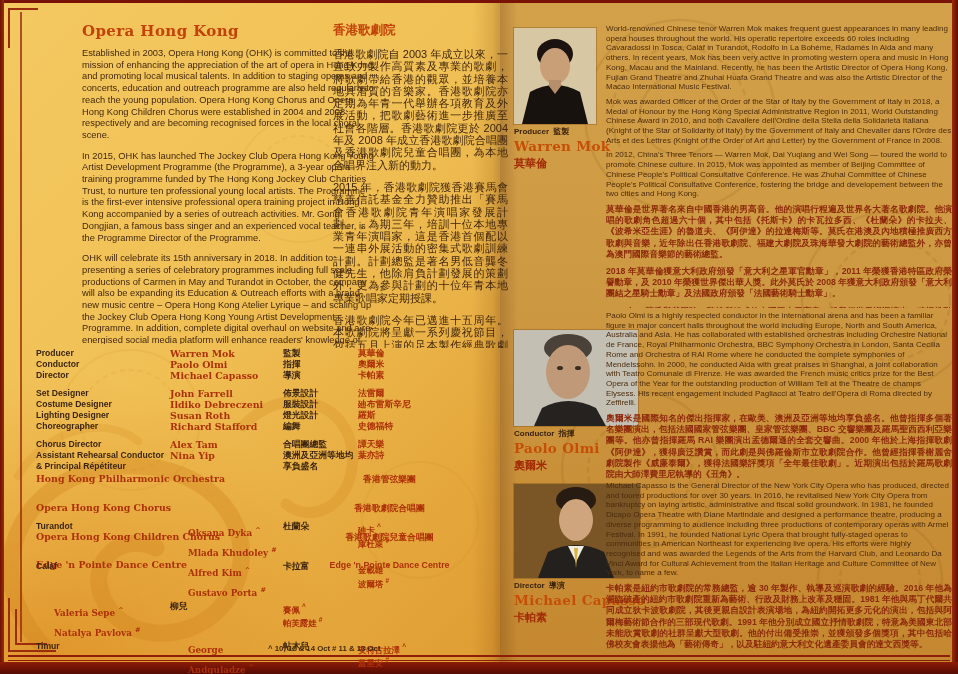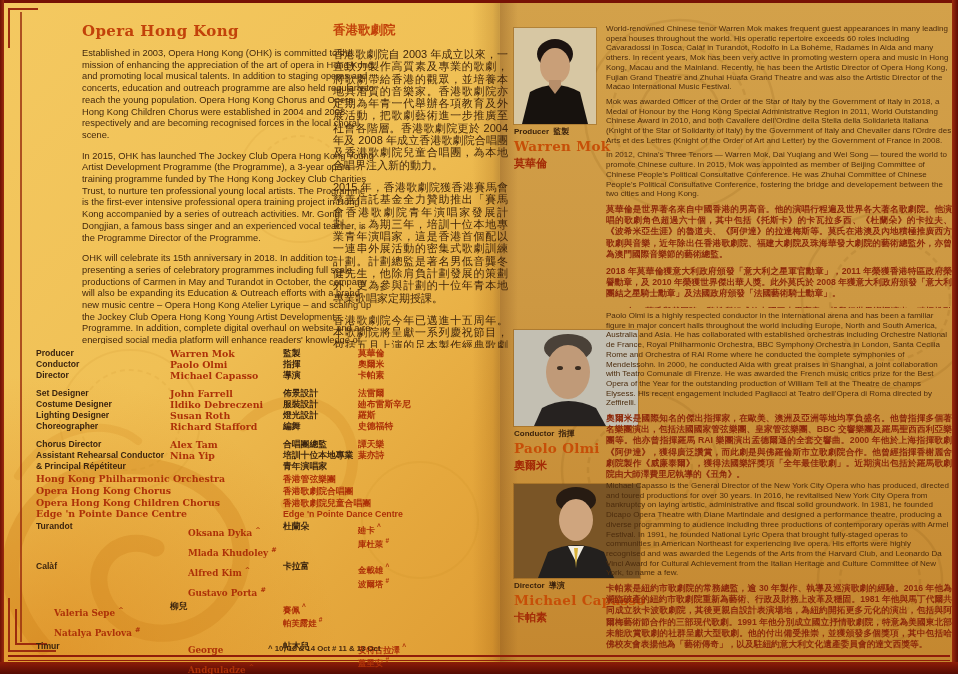--- a/index.html
+++ b/index.html
@@ -39,23 +39,23 @@
   .zh-heading{font-size:12.5px;font-weight:bold;color:#c2420a;margin:0 0 9px;}
   .para-zh{font-size:11px;line-height:12.3px;color:#3f250c;margin:0 0 10px;text-align:justify;}
   
   .credits{position:absolute;left:36px;top:348px;width:460px;}
   .credit-group{display:grid;grid-template-columns:134px 113px 75px auto;margin-bottom:7px;}
   .c-role{font-size:8.6px;line-height:11px;font-weight:bold;color:#3c250f;}
   .c-name{font-size:9.4px;line-height:11px;font-family:"DejaVu Serif",serif;font-weight:bold;color:#ad3108;}
   .c-role-zh{font-size:8.8px;line-height:11px;font-weight:bold;color:#3c250f;}
   .c-name-zh{font-size:8.8px;line-height:11px;font-weight:bold;color:#ad3108;}
   
-  .ensembles{position:absolute;left:36px;top:474px;width:460px;display:grid;grid-template-columns:247px auto;row-gap:1px;}
+  .ensembles{position:absolute;left:36px;top:474px;width:460px;display:grid;grid-template-columns:247px auto;row-gap:18px;}
   .ens-en{font-size:9.4px;line-height:10.8px;font-family:"DejaVu Serif",serif;font-weight:bold;color:#ad3108;}
-  .ens-zh{font-size:8.8px;line-height:10.8px;font-weight:bold;color:#ad3108;}
+  .ens-zh{font-size:8.8px;line-height:10.8px;font-weight:bold;color:#ad3108;text-align:center;}
   
   .cast{position:absolute;left:36px;top:522px;width:460px;}
   .cast-row{display:grid;grid-template-columns:134px 113px 75px auto;}
   .cast .c-role,.cast .c-role-zh{line-height:9.9px;}
   .cast .nm{font-size:8.8px;line-height:17px;font-family:"DejaVu Serif",serif;font-weight:bold;color:#ad3108;margin-left:18px;}
   .cast .nm-zh{font-size:8.4px;line-height:9.9px;font-weight:bold;color:#ad3108;font-family:"Liberation Sans",sans-serif;}
   .cast sup{font-size:6.5px;color:#ad3108;}
   .footnote{position:absolute;font-size:7.8px;font-weight:bold;color:#47290f;top:644px;}
   .fn-a{left:268px;text-align:right;} .fn-b{left:332px;}
   
@@ -165,21 +165,21 @@
       <div class="c-role-zh">編舞</div>
       <div class="c-name-zh">史德福特</div>
     </div>
     <div class="credit-group">
       <div class="c-role">Chorus Director</div>
       <div class="c-name">Alex Tam</div>
       <div class="c-role-zh">合唱團總監</div>
       <div class="c-name-zh">譚天樂</div>
       <div class="c-role">Assistant Rehearsal Conductor &amp; Principal Répétiteur</div>
       <div class="c-name">Nina Yip</div>
-      <div class="c-role-zh">培訓十位本地專業青年演唱家</div>
+      <div class="c-role-zh">澳洲及亞洲等地均享負盛名</div>
       <div class="c-name-zh">葉亦詩</div>
     </div>
   </section>
 
   <section class="ensembles">
     <div class="ens-en">Hong Kong Philharmonic Orchestra</div>
     <div class="ens-zh">香港管弦樂團</div>
     <div class="ens-en">Opera Hong Kong Chorus</div>
     <div class="ens-zh">香港歌劇院合唱團</div>
     <div class="ens-en">Opera Hong Kong Children Chorus</div>

